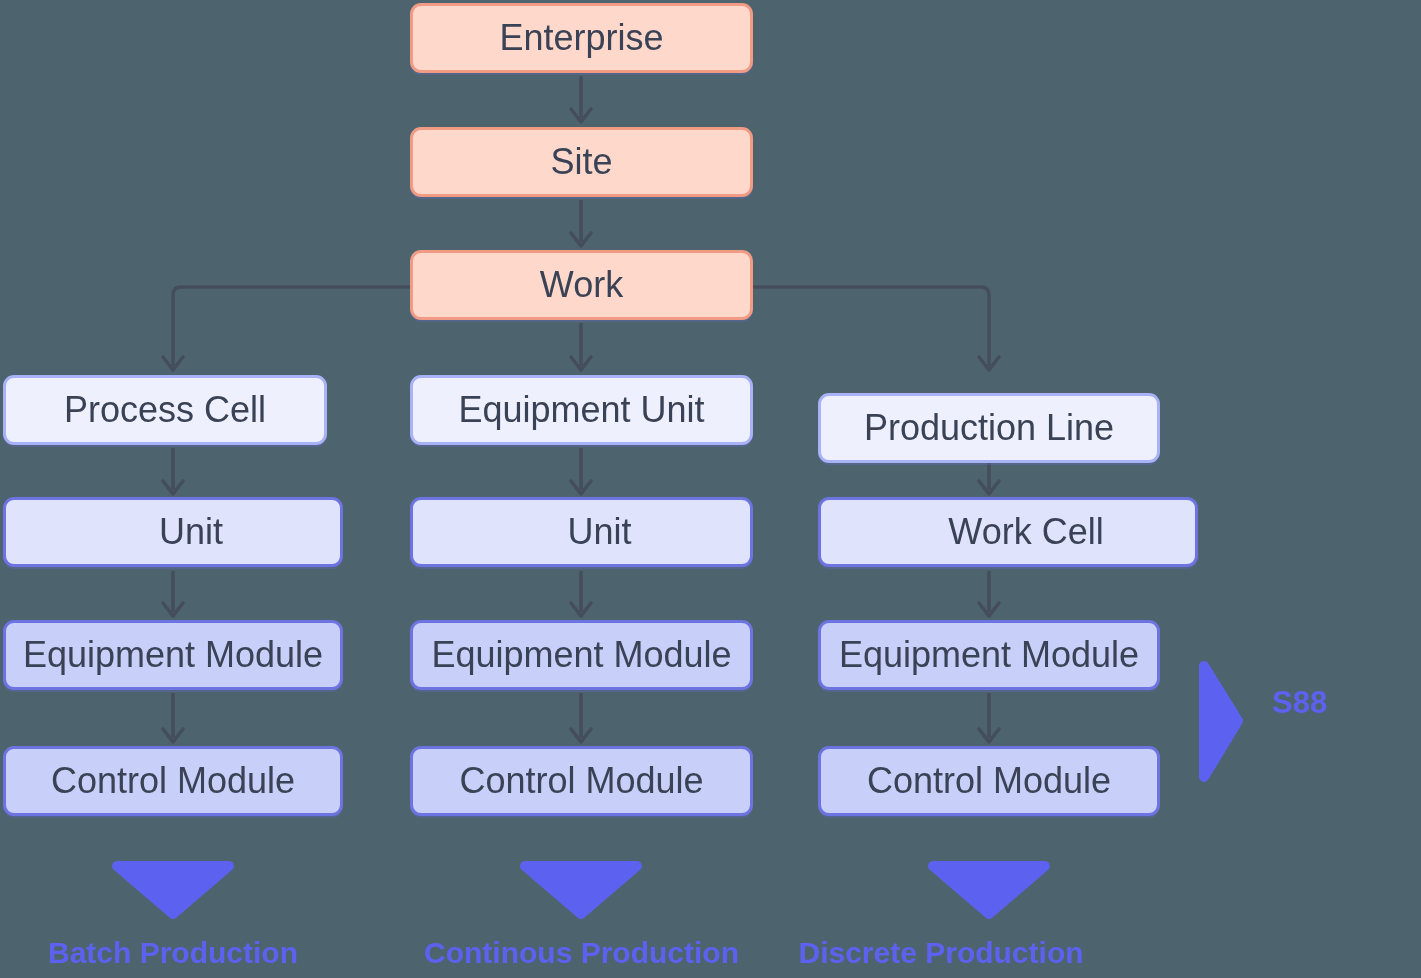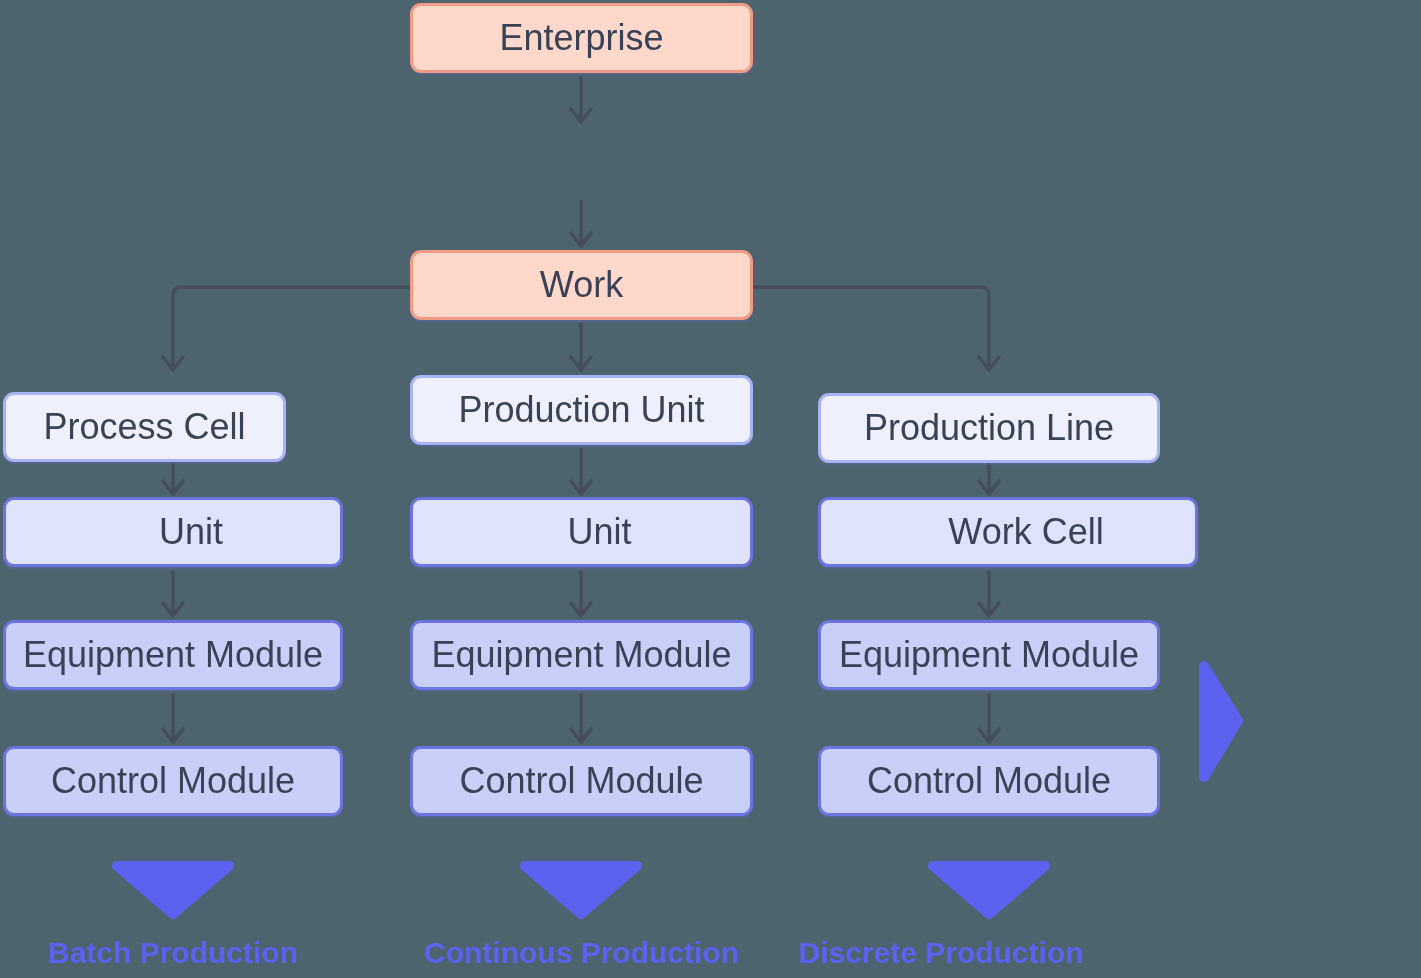--- a/index.html
+++ b/index.html
@@ -76,37 +76,39 @@
     <path class="head" d="M979 729 L989 742 L999 729"></path>
 
     <polygon class="tri" points="117,866 229,866 173,914"></polygon>
     <polygon class="tri" points="525,866 637,866 581,914"></polygon>
     <polygon class="tri" points="933,866 1045,866 989,914"></polygon>
 
     <polygon class="tri" points="1204,666 1238,721 1204,777"></polygon>
   </svg>
 
   <div class="node root" style="left:410px; top:3px;   width:343px;">Enterprise</div>
+  <div class="node root" style="left:410px; top:127px; width:343px;">Site</div>
   <div class="node root" style="left:410px; top:250px; width:343px;">Work</div>
 
-  <div class="node t1" style="left:3px; top:375px; width:283px;margin-top:17px;">Process Cell</div>
+  <div class="node t1" style="left:3px; top:375px; width:324px;">Process Cell</div>
   <div class="node t2" style="left:3px; top:497px; width:340px;">Unit</div>
   <div class="node t3" style="left:3px; top:620px; width:340px;">Equipment Module</div>
   <div class="node t3" style="left:3px; top:746px; width:340px;">Control Module</div>
 
-  <div class="node t1" style="left:410px; top:375px; width:343px;">Production Unit</div>
+  <div class="node t1" style="left:410px; top:375px; width:343px;">Equipment Unit</div>
   <div class="node t2" style="left:410px; top:497px; width:343px;">Unit</div>
   <div class="node t3" style="left:410px; top:620px; width:343px;">Equipment Module</div>
   <div class="node t3" style="left:410px; top:746px; width:343px;">Control Module</div>
 
   <div class="node t1" style="left:818px; top:393px; width:342px;">Production Line</div>
   <div class="node t2" style="left:818px; top:497px; width:380px;">Work Cell</div>
   <div class="node t3" style="left:818px; top:620px; width:342px;">Equipment Module</div>
   <div class="node t3" style="left:818px; top:746px; width:342px;">Control Module</div>
 
   <div class="footer-label" style="left:410px; width:343px;">Continous Production</div>
   <div class="footer-label" style="left:3px;   width:340px;">Batch Production</div>
   <div class="footer-label" style="left:770px; width:342px;">Discrete Production</div>
 
   <div class="s88">
+    <div>S88</div>
   </div>
 
 </div>
 
 </body></html>

